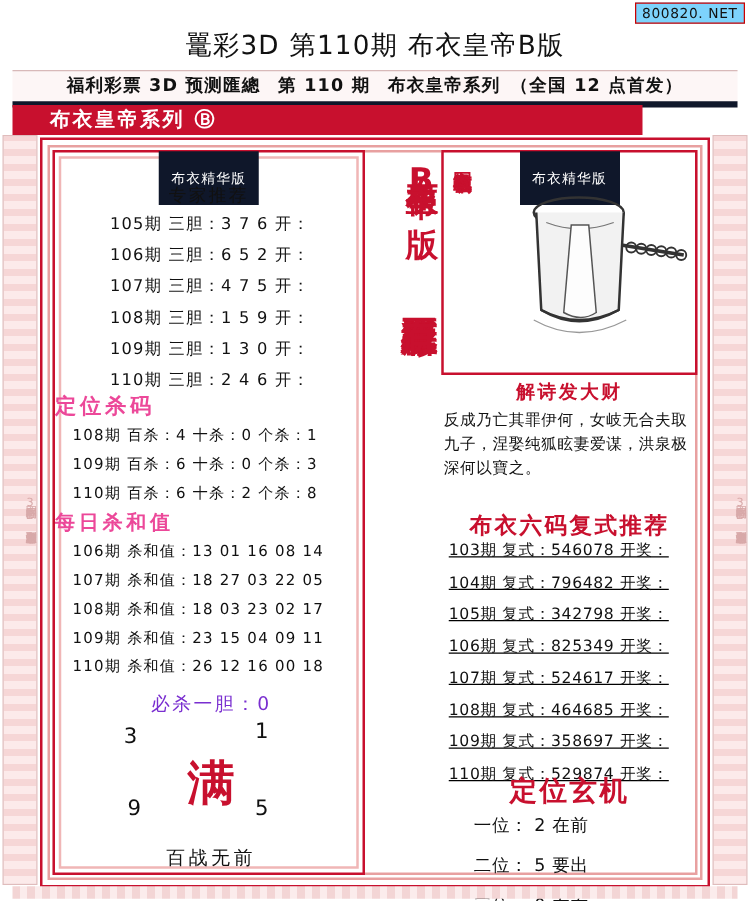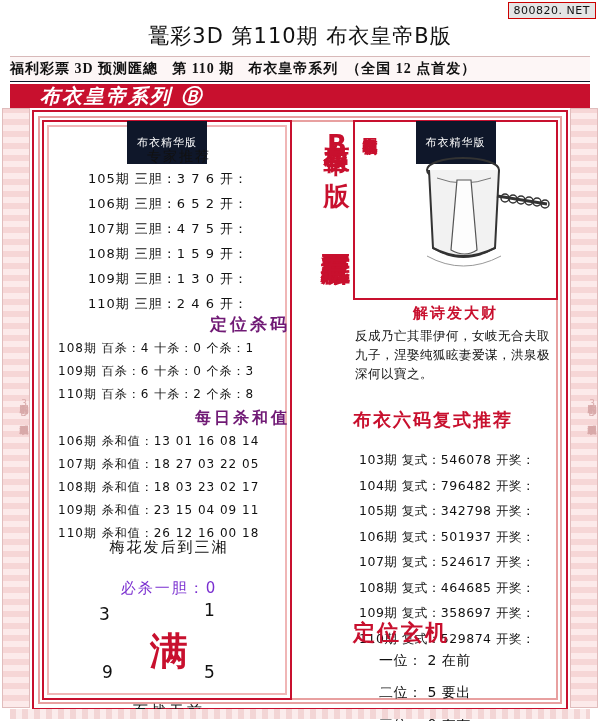--- a/index.html
+++ b/index.html
@@ -10,48 +10,46 @@
     overflow:hidden;
     position:relative;
   }
   .page{position:relative;width:600px;height:721px;}
 
   
   .corner-tag{
     position:absolute;top:2px;right:4px;
     border:1px solid #c00;
     color:#111;font-size:11px;
-    padding:1px 5px;background:#e5e5e5;
+    padding:1px 5px;background:#7dd3fc;
     letter-spacing:.5px;
   }
 
   .title{
     position:absolute;top:22px;left:0;width:600px;
     text-align:center;font-size:21px;font-weight:normal;color:#111;
     letter-spacing:1px;
   }
 
   .subtitle-bar{
     position:absolute;top:56px;left:10px;width:580px;height:24px;
-    border-top:1px solid #d8b9b9;border-bottom:1px solid #0f172a;
+    border-top:1px solid #d8b9b9;border-bottom:5px solid #0f172a;
     background:#fdf6f6;
-    display:flex;align-items:center;
+    display:flex;align-items:center;justify-content:center;
     font-size:14px;color:#111;font-weight:bold;
     letter-spacing:1px;
-    font-family:Liberation Serif, serif;
   }
 
   .redbar{
-    position:absolute;top:84px;left:10px;width:580px;height:24px;
+    position:absolute;top:84px;left:10px;width:504px;height:24px;
     background:#c8102e;
-    color:#fff;font-size:20px;font-weight:bold;
+    color:#fff;font-size:16px;font-weight:bold;
     display:flex;align-items:center;
     padding-left:30px;box-sizing:border-box;
     letter-spacing:2px;
-    font-style:italic;
   }
 
   
   .side-band{
     position:absolute;top:108px;width:28px;height:600px;
     background:repeating-linear-gradient(0deg,#fceaea 0px,#fceaea 6px,#f6d6d6 6px,#f6d6d6 12px);
     border:1px solid #e0bcbc;
     box-sizing:border-box;
     overflow:hidden;
     color:#d8a9a9;font-size:9px;line-height:10px;
@@ -82,32 +80,32 @@
   }
   .col-left .frame2{position:absolute;inset:3px;border:2px solid #f0b6b6;box-sizing:border-box;}
 
   .badge{
     position:absolute;top:-1px;left:50%;transform:translateX(-50%);
     background:#0f172a;color:#fff;font-size:11px;
     padding:14px 10px;letter-spacing:1px;white-space:nowrap;
   }
 
   .lead{
-    position:absolute;top:26px;left:12px;width:100%;
+    position:absolute;top:26px;left:0;width:100%;
     text-align:center;font-size:14px;color:#111;letter-spacing:2px;
   }
 
   .rows{position:absolute;top:48px;left:14px;width:220px;text-align:center;}
   .row{
     font-size:13px;color:#111;margin-bottom:7px;letter-spacing:1px;
     white-space:nowrap;
   }
 
   .sec-title{
-    text-align:right;color:#701a75;font-size:17px;font-weight:bold;
+    text-align:left;color:#ec4899;font-size:17px;font-weight:bold;
     letter-spacing:3px;margin:6px 0 4px 0;
   }
   .sec-title.small{font-size:16px;}
 
   .block{position:absolute;left:0;width:100%;}
 
   .rows2{padding:0 14px;}
   .rows2 .row{font-size:12px;margin-bottom:6px;}
 
   
@@ -140,21 +138,21 @@
 
   .solve{
     position:absolute;top:184px;left:0;width:205px;text-align:center;
     color:#c8102e;font-weight:bold;font-size:15px;letter-spacing:2px;
   }
   .poem{
     position:absolute;top:206px;left:2px;width:201px;
     font-size:12.5px;line-height:19px;color:#111;letter-spacing:0.5px;
   }
   .rhead{
-    position:absolute;left:0;width:205px;text-align:left;
+    position:absolute;left:0;width:205px;text-align:center;
     color:#c8102e;font-weight:bold;font-size:18px;letter-spacing:2px;
   }
   .rrows{position:absolute;left:0;width:205px;}
   .rrow{font-size:12.5px;color:#111;margin-bottom:8.5px;letter-spacing:.5px;}
 
   .bottom-left{
     position:absolute;top:410px;left:0;width:250px;
   }
   .saying{
     text-align:center;font-size:15px;color:#111;margin-top:6px;letter-spacing:2px;
@@ -232,21 +230,20 @@
         <div class="rows2">
           <div class="row">106期   杀和值：13 01 16 08 14</div>
           <div class="row">107期   杀和值：18 27 03 22 05</div>
           <div class="row">108期   杀和值：18 03 23 02 17</div>
           <div class="row">109期   杀和值：23 15 04 09 11</div>
           <div class="row">110期   杀和值：26 12 16 00 18</div>
         </div>
       </div>
 
       <div class="bottom-left">
-        <div class="saying">梅花发后到三湘</div>
         <div class="kill">必杀一胆：0</div>
         <div class="bignum-wrap">
           <div class="bignum" style="left:55px;top:4px;">3</div>
           <div class="bignum" style="left:160px;top:0px;">1</div>
           <div class="man">满</div>
           <div class="bignum" style="left:58px;top:62px;">9</div>
           <div class="bignum" style="left:160px;top:62px;">5</div>
         </div>
         <div class="tagline">百战无前</div>
       </div>
@@ -277,25 +274,25 @@
             <path d="M36 118 Q66 136 98 118" fill="none" stroke="#333" stroke-width="2"></path>
             <path d="M30 126 Q66 146 104 126" fill="none" stroke="#999" stroke-width="1"></path>
           </svg>
         </div>
       </div>
 
       <div class="solve">解诗发大财</div>
       <div class="poem">反成乃亡其罪伊何，女岐无合夫取九子，涅娶纯狐眩妻爱谋，洪泉极深何以寶之。</div>
 
       <div class="rhead" style="top:288px;">布衣六码复式推荐</div>
-      <div class="rrows" style="top:332px;padding-left:6px;">
+      <div class="rrows" style="top:312px;padding-left:6px;text-decoration:underline;">
         <div class="rrow">103期  复式：546078     开奖：</div>
         <div class="rrow">104期  复式：796482     开奖：</div>
         <div class="rrow">105期  复式：342798     开奖：</div>
-        <div class="rrow">106期  复式：501937     开奖：</div>
+        <div class="rrow">106期  复式：825349     开奖：</div>
         <div class="rrow">107期  复式：524617     开奖：</div>
         <div class="rrow">108期  复式：464685     开奖：</div>
         <div class="rrow">109期  复式：358697     开奖：</div>
         <div class="rrow">110期  复式：529874     开奖：</div>
       </div>
 
       <div class="rhead" style="top:498px;font-size:22px;">定位玄机</div>
       <div class="rrows" style="top:532px;padding-left:26px;">
         <div class="rrow" style="font-size:14px;margin-bottom:14px;">一位： 2 在前</div>
         <div class="rrow" style="font-size:14px;margin-bottom:14px;">二位： 5 要出</div>

